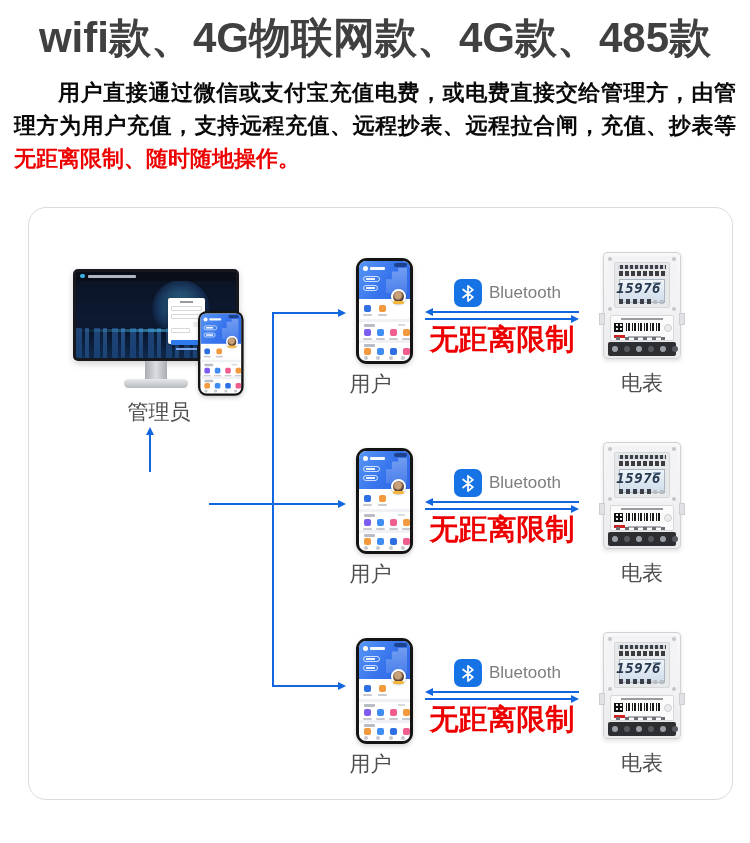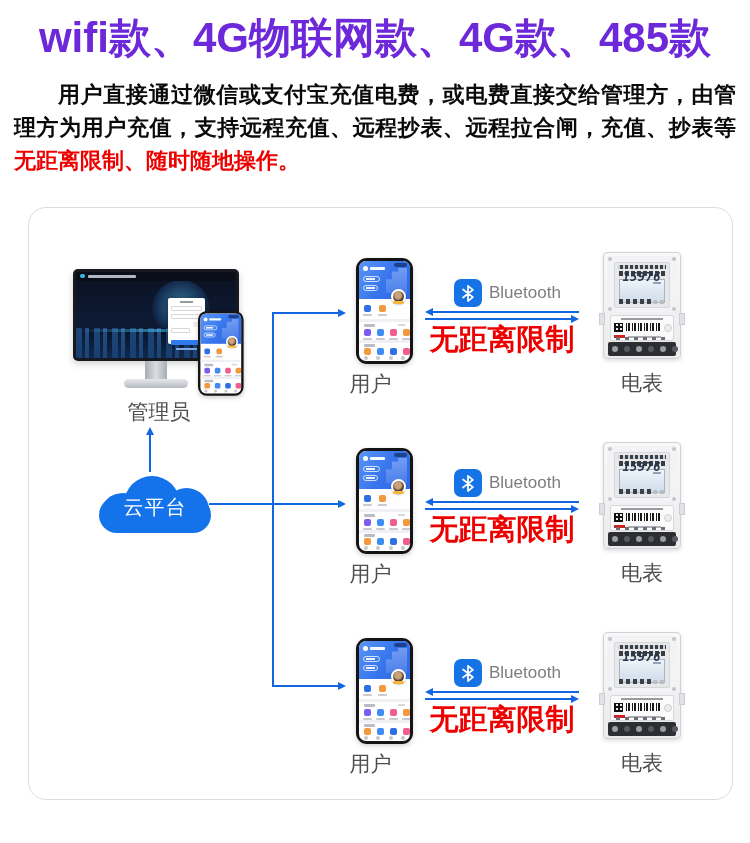--- a/index.html
+++ b/index.html
@@ -5,23 +5,23 @@
   :root{
     --accent:#1267e0; --red:#ee0000; --cap:#4f4f4f;
     --btblue:#1673e6; --btgray:#7d7d7d; --cloud:#1473eb;
   }
   *{margin:0;padding:0;box-sizing:border-box;}
   body{width:750px;height:843px;background:#fff;overflow:hidden;
        font-family:"Liberation Sans","DejaVu Sans",sans-serif;position:relative;}
   .page{position:absolute;inset:0;background:#fff;}
 
   
-  .title{margin-top:10px;text-align:center;font-size:42px;font-weight:800;color:#6d28d9;letter-spacing:0;}
+  .title{margin-top:10px;text-align:center;font-size:42px;font-weight:800;color:#404040;letter-spacing:0;}
   .intro{margin:12px 14px 0 14px;font-size:22px;font-weight:700;line-height:33px;
-         color:#0a0a0a;text-align:justify;text-indent:2em;}
+         color:#0a0a0a;text-align:justify;text-indent:2em;font-family:Liberation Mono, monospace;}
   .intro .red{color:var(--red);}
 
   
   .diagram{position:absolute;left:28px;top:207px;width:705px;height:593px;
            border:1px solid #dcdcdc;border-radius:18px;background:#fff;}
 
   
   .cline{position:absolute;background:var(--accent);}
   .arr-r{position:absolute;width:0;height:0;border-top:4px solid transparent;
          border-bottom:4px solid transparent;border-left:8px solid var(--accent);}
@@ -113,22 +113,22 @@
   .msA{left:1px;top:1px}.msB{right:1px;top:1px}.msC{left:1px;bottom:1px}.msD{right:1px;bottom:1px}
   .m-face{position:absolute;left:7px;right:7px;top:6px;bottom:4px;background:#e7e8ea;
           border:1px solid #d6d7d9;border-radius:2px;}
   .m-strip{position:absolute;top:2px;left:3px;right:3px;height:4px;background:#3a3f48;
            background-image:repeating-linear-gradient(90deg,#cfd3da 0 2px,transparent 2px 5px);}
   .m-chips{position:absolute;top:8px;left:4px;right:4px;height:5px;
            background:repeating-linear-gradient(90deg,#3c3c40 0 4px,transparent 4px 6px);}
   .m-lcd{position:absolute;top:16px;left:4px;right:4px;height:24px;border:1px solid #a8b4c0;
          background:linear-gradient(#eef4f9,#cfdcea);}
   .m-lcd::before{content:'';position:absolute;top:2px;right:3px;width:8px;height:2px;background:#8fa3b8;}
-  .m-digits{position:absolute;right:3px;bottom:18px;font-family:"DejaVu Sans Mono",monospace;
-            font-style:italic;font-weight:700;font-size:12px;color:#26374e;letter-spacing:.5px;}
+  .m-digits{position:absolute;right:3px;bottom:6px;font-family:"DejaVu Sans Mono",monospace;
+            font-style:italic;font-weight:700;font-size:14px;color:#26374e;letter-spacing:.5px;}
   .m-btns{position:absolute;bottom:3px;left:4px;width:34px;height:5px;
           background:repeating-linear-gradient(90deg,#3c4046 0 4px,transparent 4px 7px);}
   .m-dots{position:absolute;bottom:3px;right:4px;width:12px;height:4px;
           background:repeating-linear-gradient(90deg,#b9bcc0 0 4px,transparent 4px 7px);border-radius:2px;}
   .m-mid{position:absolute;top:62px;left:6px;right:6px;height:26px;background:#fbfbfc;
          border:1px solid #d8d8da;border-radius:2px;}
   .m-mtext{position:absolute;top:2px;left:10px;right:10px;height:2px;background:#9a9aa0;}
   .m-qr{position:absolute;left:3px;top:7px;width:9px;height:9px;
         background-image:repeating-linear-gradient(90deg,#111 0 2px,transparent 2px 4px),
                          repeating-linear-gradient(0deg,#111 0 2px,#eee 2px 4px);}
@@ -236,27 +236,20 @@
               <i></i>
               <i></i>
               <i></i>
               <i></i>
             </div>
       </div>
     </div>
       </div>
     <div class="admin-caption">管理员</div>
 
-    <div class="cloud">
-      <i class="cl1"></i>
-      <i class="cl2"></i>
-      <i class="cl3"></i>
-      <div class="cl-base"></div>
-      <span>云平台</span>
-    </div>
 
     <div class="arr-up" style="left:117px;top:219px"></div>
     <div class="cline" style="left:120px;top:226px;width:2px;height:38px"></div>
     <div class="cline" style="left:243px;top:104px;width:2px;height:374px"></div>
     <div class="cline" style="left:243px;top:104px;width:66px;height:2px"></div>
     <div class="cline" style="left:180px;top:295px;width:129px;height:2px"></div>
     <div class="cline" style="left:243px;top:477px;width:66px;height:2px"></div>
     <div class="arr-r" style="left:309px;top:101px"></div>
     <div class="arr-r" style="left:309px;top:292px"></div>
     <div class="arr-r" style="left:309px;top:474px"></div>

